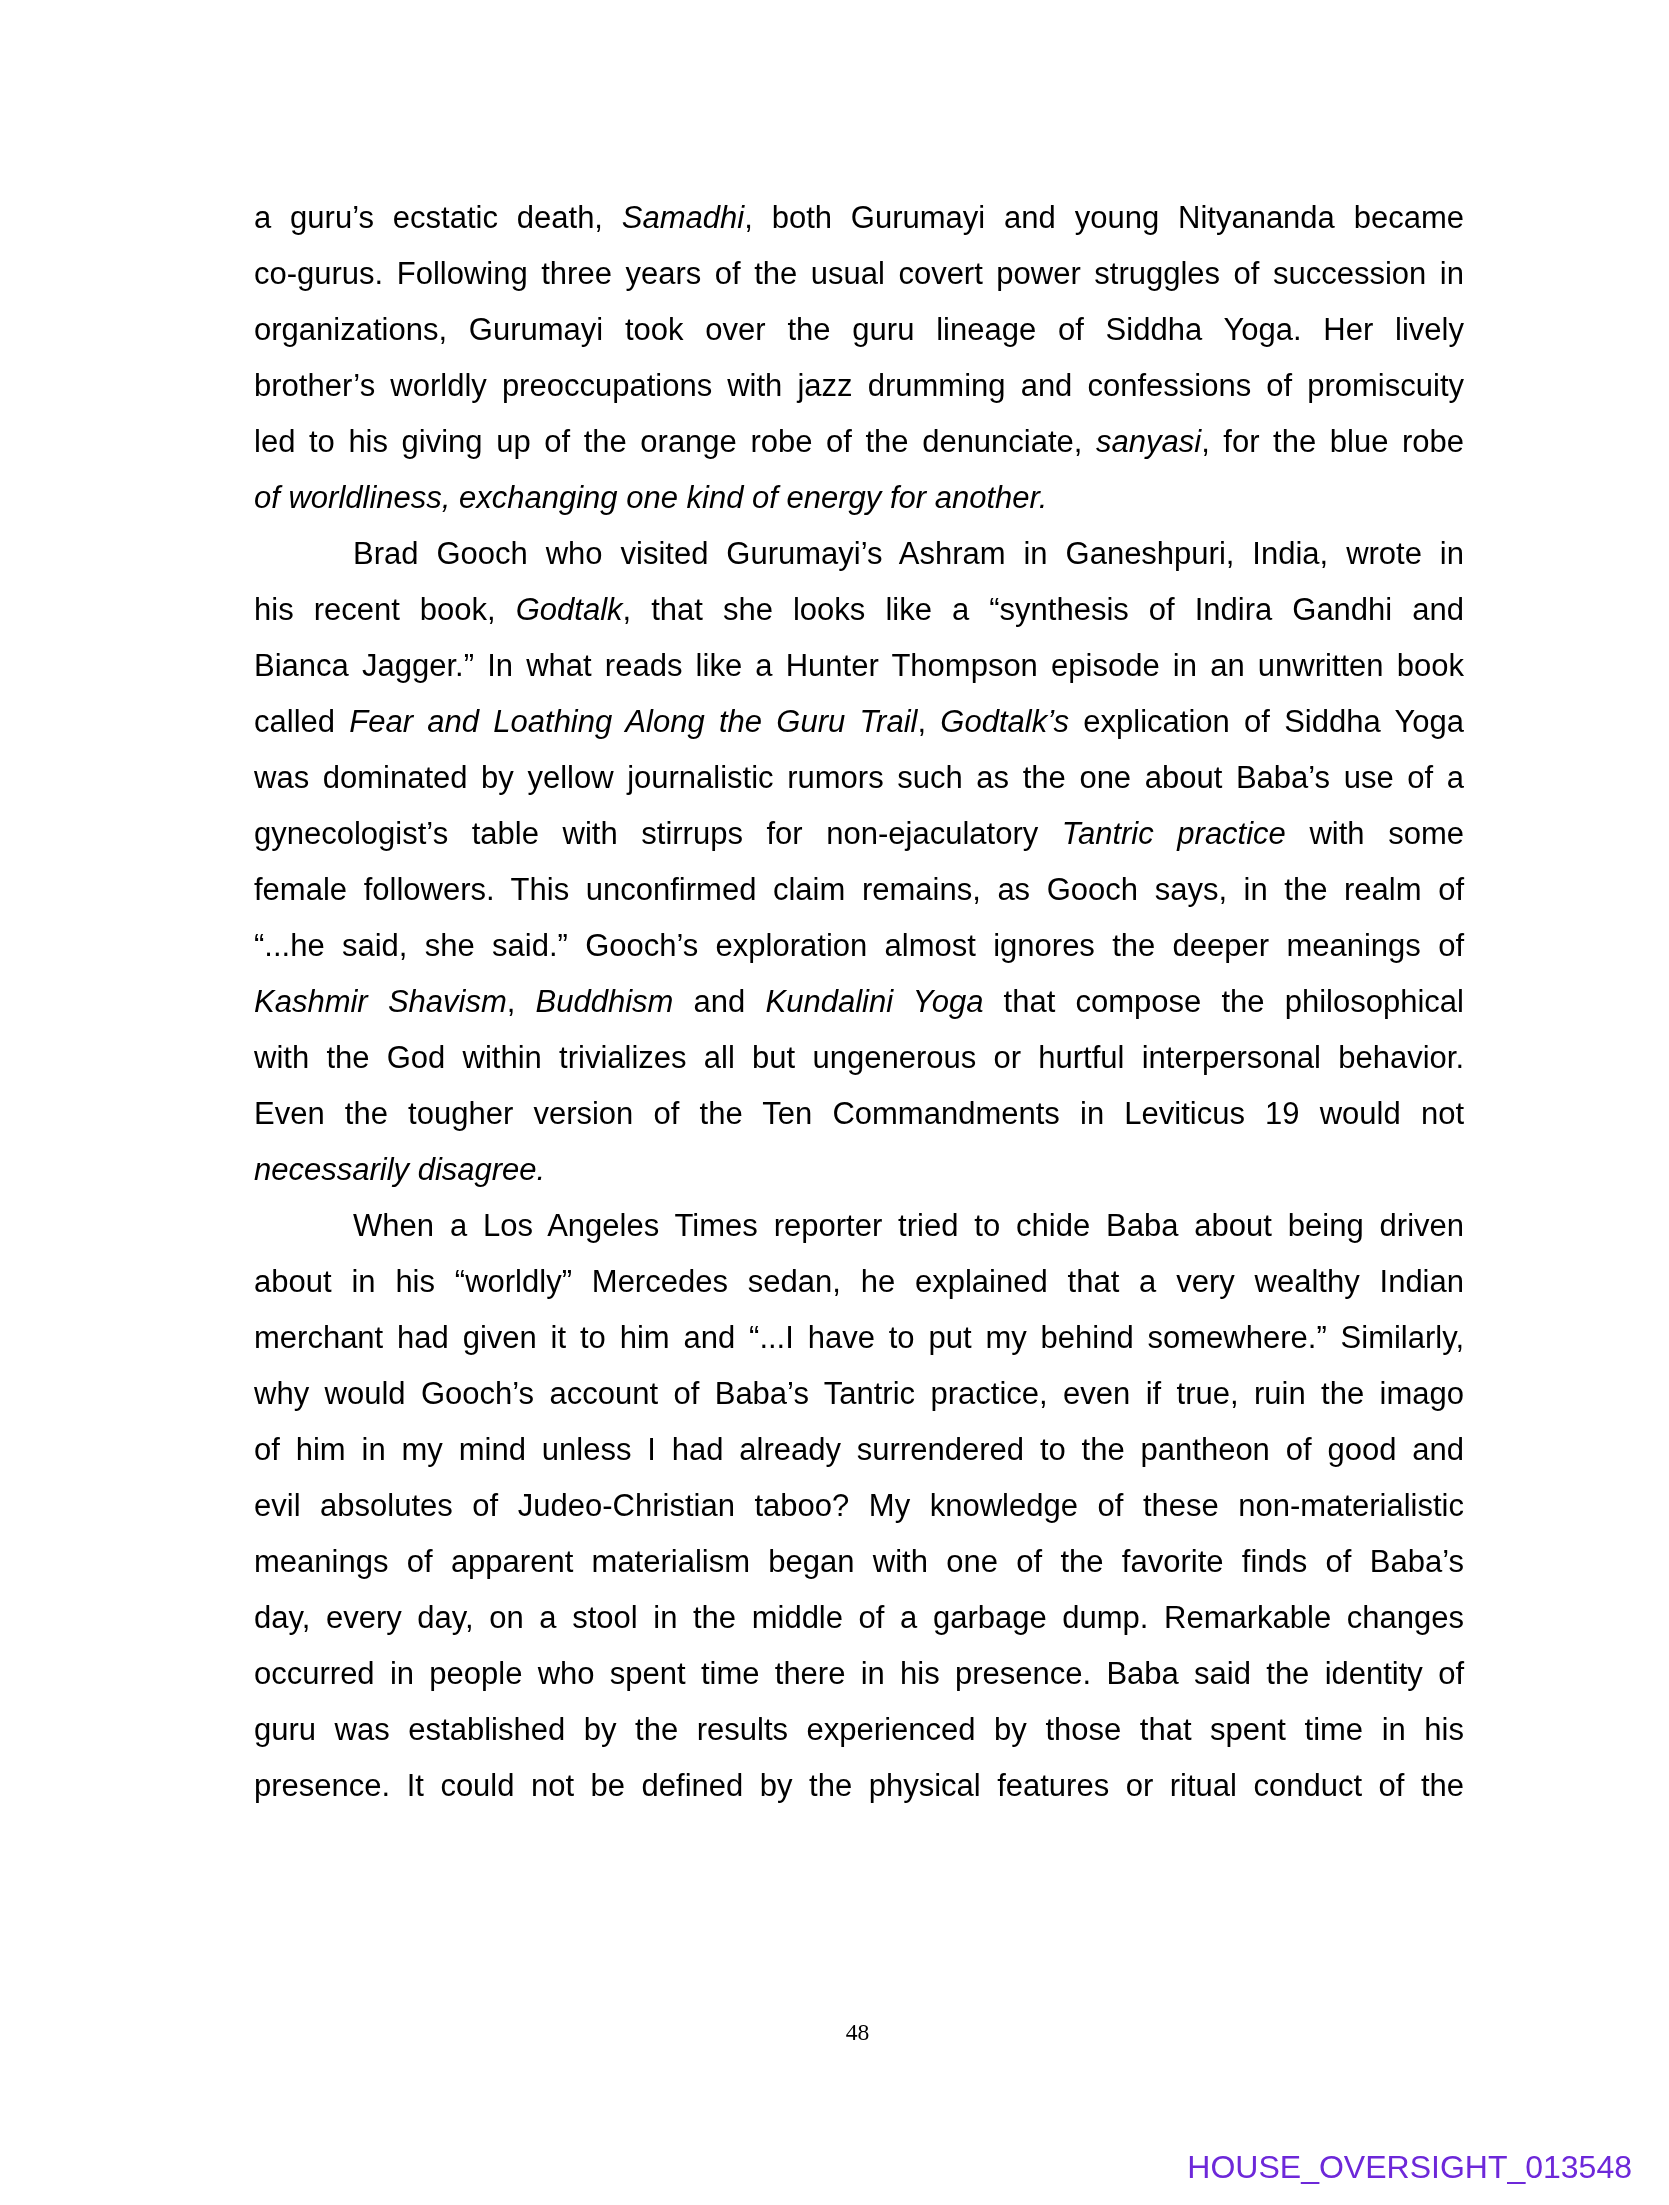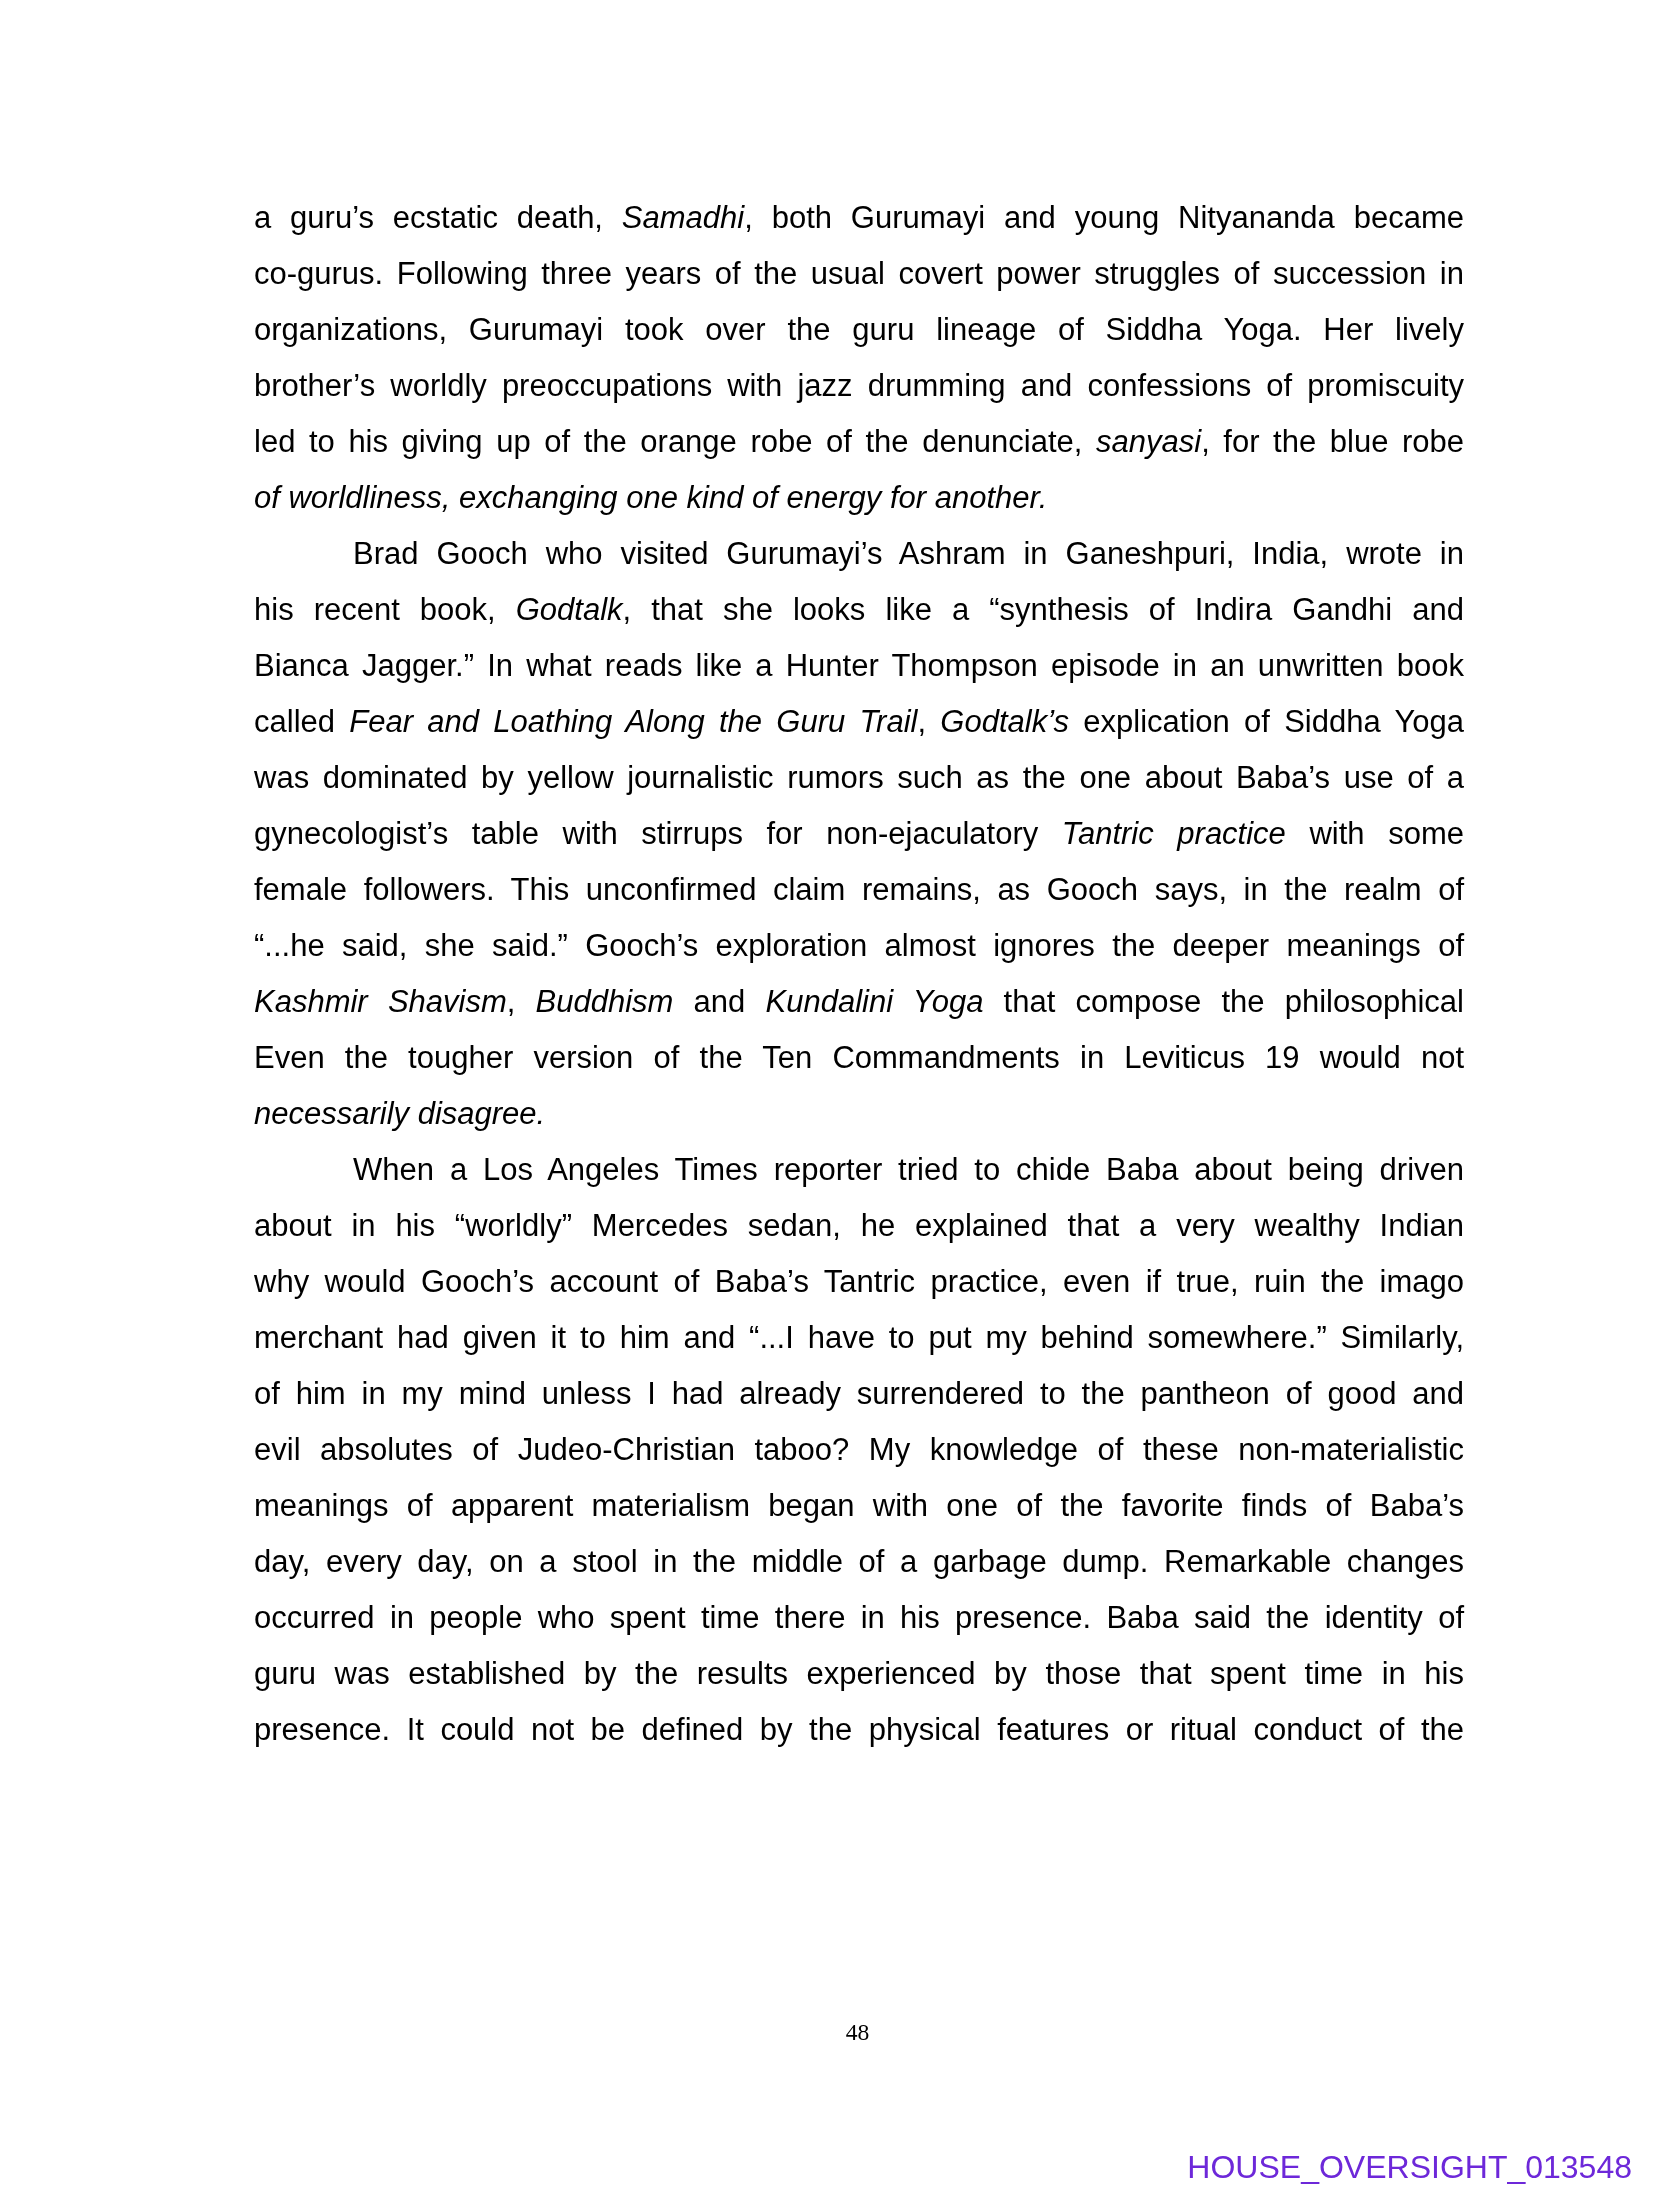--- a/index.html
+++ b/index.html
@@ -57,26 +57,27 @@
       <span class="line last"><span>of worldliness, exchanging one kind of energy for another.</span></span>
       <span class="line indent"><span>Brad Gooch who visited Gurumayi’s Ashram in Ganeshpuri, India, wrote in</span></span>
       <span class="line"><span>his recent book, </span><i>Godtalk</i><span>, that she looks like a “synthesis of Indira Gandhi and</span></span>
       <span class="line"><span>Bianca Jagger.” In what reads like a Hunter Thompson episode in an unwritten book</span></span>
       <span class="line"><span>called </span><i>Fear and Loathing Along the Guru Trail</i><span>, </span><i>Godtalk’s</i><span> explication of Siddha Yoga</span></span>
       <span class="line"><span>was dominated by yellow journalistic rumors such as the one about Baba’s use of a</span></span>
       <span class="line"><span>gynecologist’s table with stirrups for non-ejaculatory </span><i>Tantric practice</i><span> with some</span></span>
       <span class="line"><span>female followers. This unconfirmed claim remains, as Gooch says, in the realm of</span></span>
       <span class="line"><span>“...he said, she said.” Gooch’s exploration almost ignores the deeper meanings of</span></span>
       <span class="line"><i>Kashmir Shavism</i><span>, </span><i>Buddhism</i><span> and </span><i>Kundalini Yoga</i><span> that compose the philosophical</span></span>
+      <span class="line"><span>with the God within trivializes all but ungenerous or hurtful interpersonal behavior.</span></span>
       <span class="line"><span>Even the tougher version of the Ten Commandments in Leviticus 19 would not</span></span>
       <span class="line last"><span>necessarily disagree.</span></span>
       <span class="line indent"><span>When a Los Angeles Times reporter tried to chide Baba about being driven</span></span>
       <span class="line"><span>about in his “worldly” Mercedes sedan, he explained that a very wealthy Indian</span></span>
+      <span class="line"><span>merchant had given it to him and “...I have to put my behind somewhere.” Similarly,</span></span>
       <span class="line"><span>why would Gooch’s account of Baba’s Tantric practice, even if true, ruin the imago</span></span>
-      <span class="line"><span>merchant had given it to him and “...I have to put my behind somewhere.” Similarly,</span></span>
       <span class="line"><span>of him in my mind unless I had already surrendered to the pantheon of good and</span></span>
       <span class="line"><span>evil absolutes of Judeo-Christian taboo? My knowledge of these non-materialistic</span></span>
       <span class="line"><span>meanings of apparent materialism began with one of the favorite finds of Baba’s</span></span>
       <span class="line"><span>day, every day, on a stool in the middle of a garbage dump. Remarkable changes</span></span>
       <span class="line"><span>occurred in people who spent time there in his presence. Baba said the identity of</span></span>
       <span class="line"><span>guru was established by the results experienced by those that spent time in his</span></span>
       <span class="line"><span>presence. It could not be defined by the physical features or ritual conduct of the</span></span>
     </div>
   <div class="page-number">48</div>
   <div class="bates">HOUSE_OVERSIGHT_013548</div>

